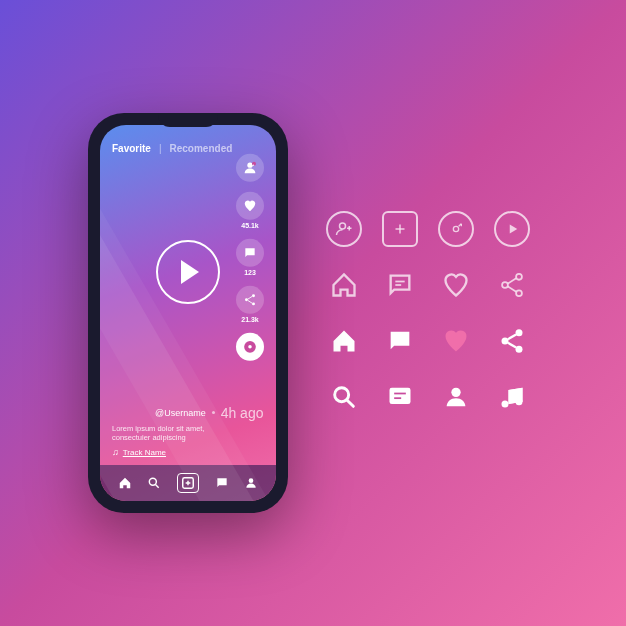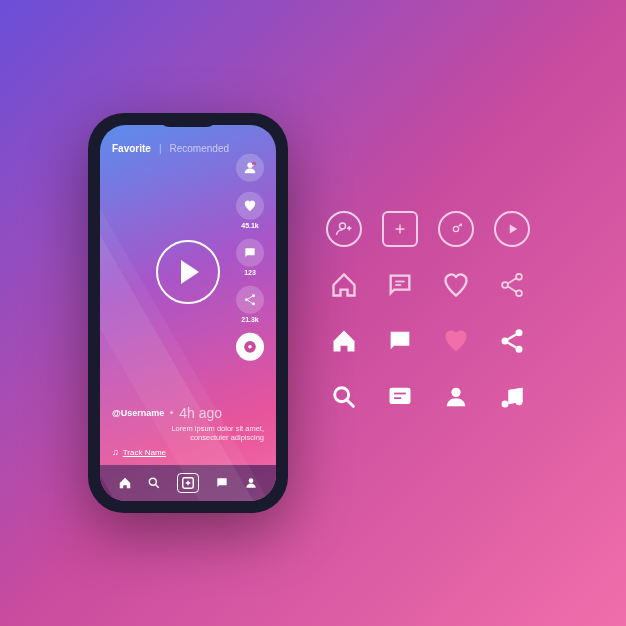--- a/index.html
+++ b/index.html
@@ -51,21 +51,20 @@
 
     .phone-screen {
       width: 100%;
       height: 100%;
       border-radius: 26px;
       background: linear-gradient(160deg, #5b8dee 0%, #a855c8 40%, #e8559a 80%, #f06eaa 100%);
       overflow: hidden;
       position: relative;
       display: flex;
       flex-direction: column;
-      text-align: right;
     }
 
     
     .phone-screen::before {
       content: '';
       position: absolute;
       top: -20px;
       left: -60px;
       width: 120px;
       height: 500px;
@@ -98,21 +97,21 @@
       font-weight: 600;
     }
 
     .header-divider {
       color: rgba(255,255,255,0.5);
       font-size: 10px;
     }
 
     .header-tab.inactive {
       color: rgba(255,255,255,0.6);
-      font-weight: 400;
+      font-weight: 700;
     }
 
     .screen-main {
       flex: 1;
       display: flex;
       flex-direction: column;
       align-items: center;
       justify-content: center;
       position: relative;
       padding: 0 12px;
@@ -187,21 +186,22 @@
     .user-info-row {
       display: flex;
       align-items: center;
       gap: 4px;
       margin-bottom: 3px;
     }
 
     .username {
       color: white;
       font-size: 9px;
-      font-weight: 700;
+      font-weight: 400;
+      margin-left: 43px;
     }
 
     .time-ago {
       color: rgba(255,255,255,0.7);
       font-size: 14px;
     }
 
     .caption {
       color: rgba(255,255,255,0.85);
       font-size: 7.5px;

